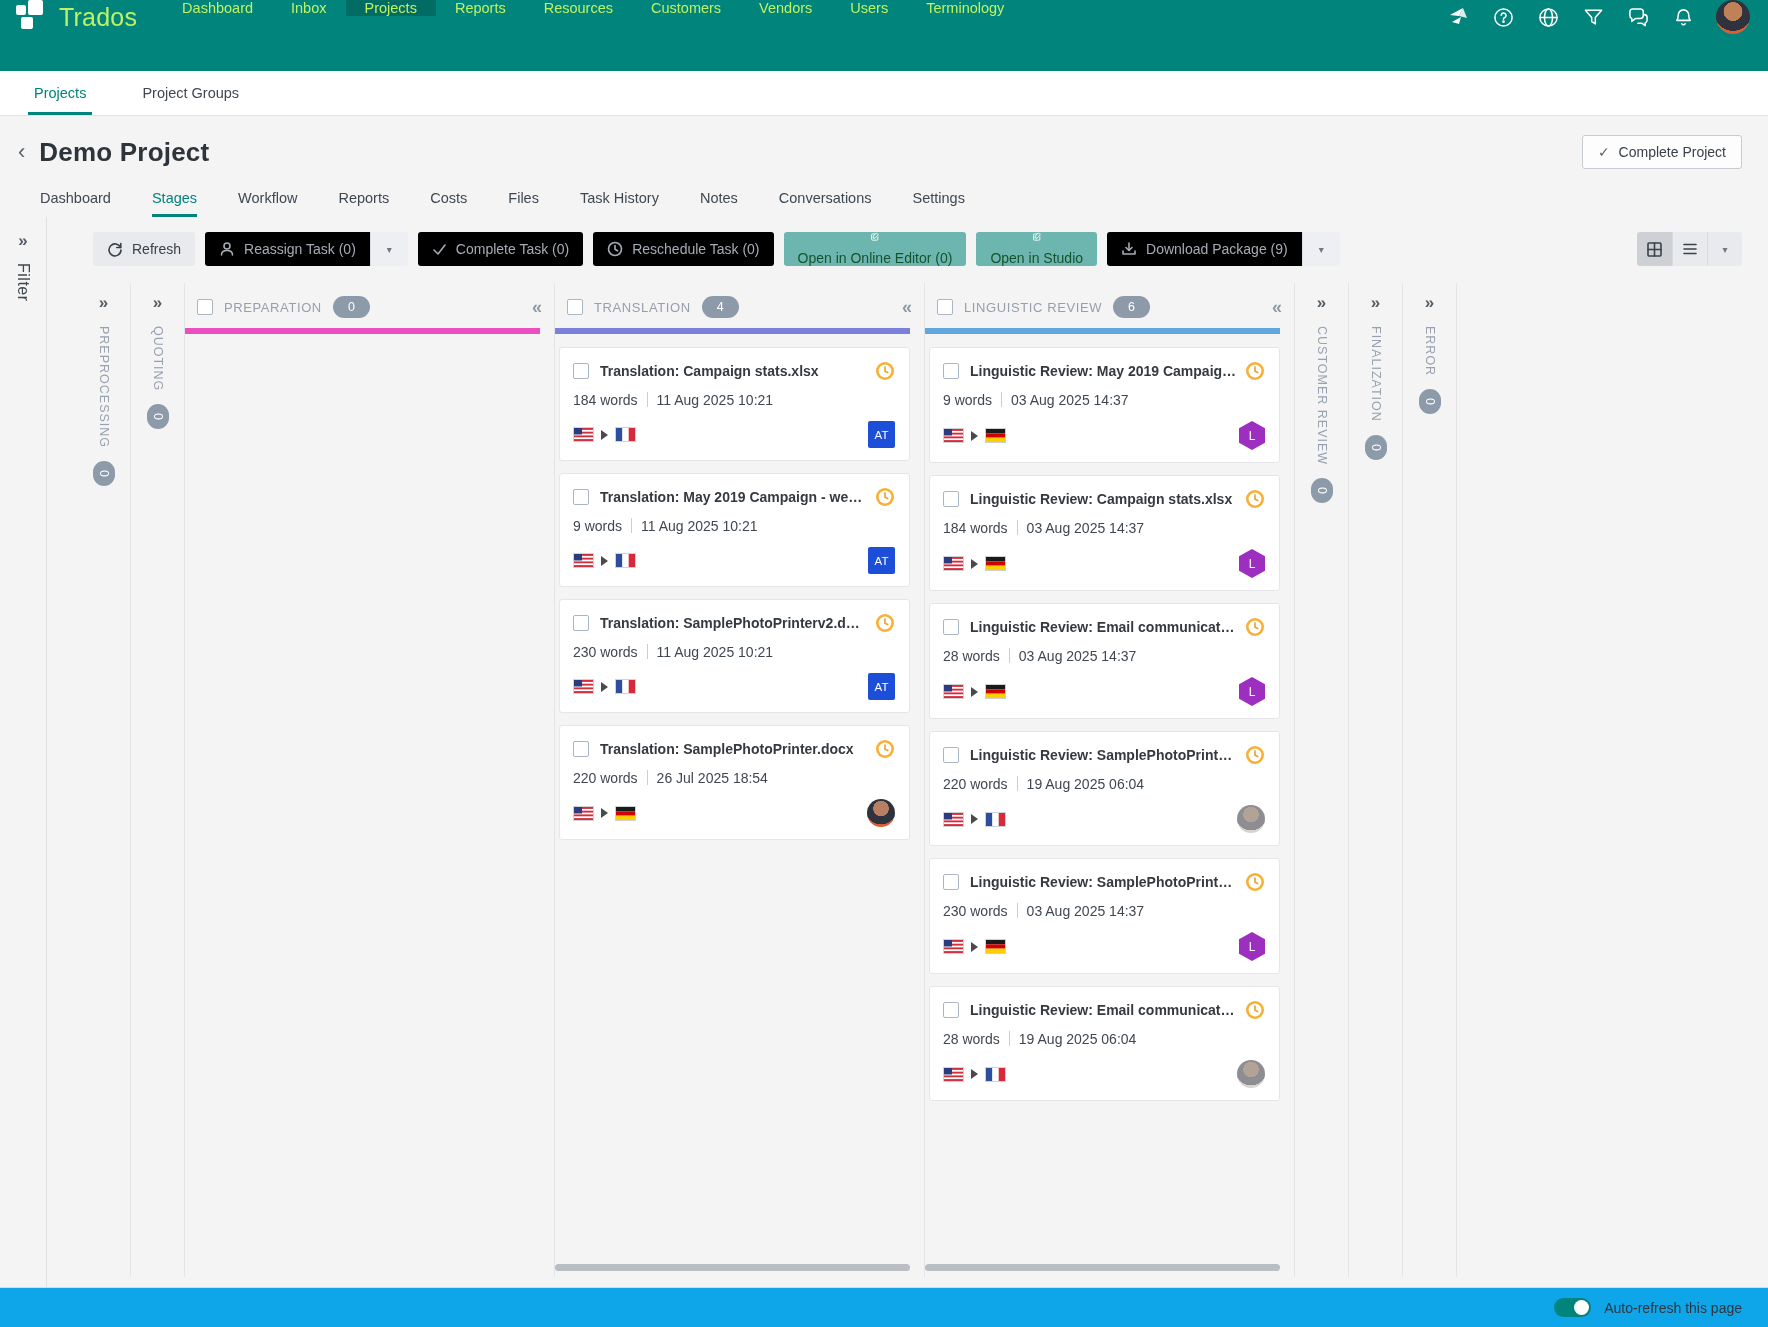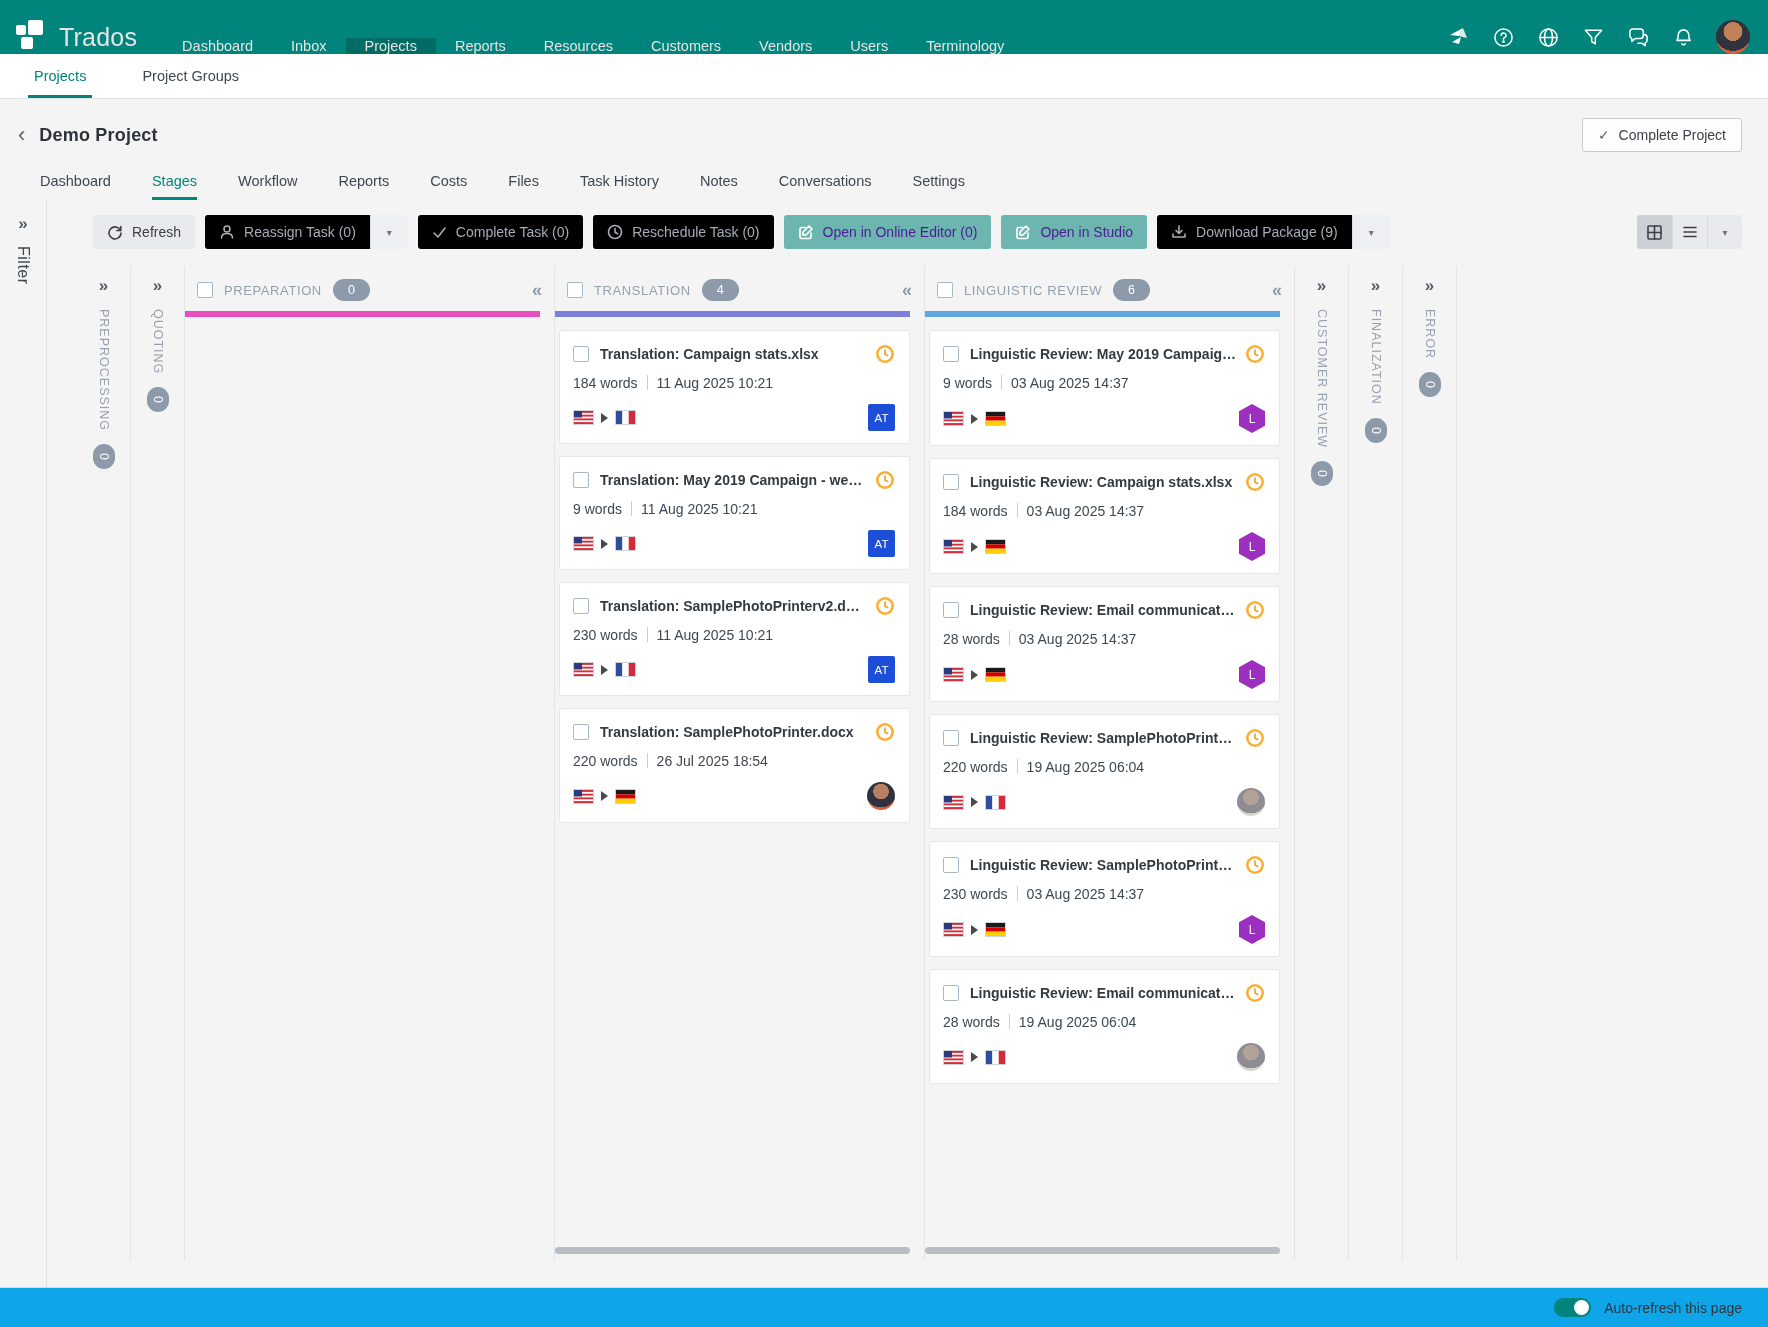--- a/index.html
+++ b/index.html
@@ -3,21 +3,21 @@
 <meta charset="utf-8">
 <style>
   * { box-sizing: border-box; margin: 0; padding: 0; }
   html,body { width:1768px; height:1327px; }
   body {
     font-family: "Liberation Sans", "DejaVu Sans", sans-serif;
     background:#f4f4f4; color:#3a4149; overflow:hidden;
     display:flex; flex-direction:column;
   }
   
-  .navbar { height:54px; background:#00847b; display:flex; align-items:flex-end; color:#e5e5e5; flex-shrink:0; }
+  .navbar { height:71px; background:#00847b; display:flex; align-items:flex-start; color:#bef264; flex-shrink:0; }
   .brand { display:flex; align-items:center; gap:9px; padding:0 26px 0 16px; }
   .brand-logo { width:34px; height:34px; position:relative; }
   .brand-logo span { position:absolute; background:#fff; border-radius:2px; }
   .logo-a { width:10px; height:10px; left:0; top:5px; }
   .logo-b { width:15px; height:15px; left:12px; top:0; }
   .logo-c { width:12px; height:12px; left:5px; top:17px; }
   .brand-name { font-size:25px; font-weight:400; letter-spacing:.2px; }
   .nav-items { display:flex; align-items:stretch; }
   .nav-item { display:flex; align-items:center; padding:0 19px; font-size:14.5px; cursor:pointer; }
   .nav-item.active { background:#026b63; }
@@ -25,41 +25,41 @@
   .nav-ic { width:24px; height:24px; display:flex; align-items:center; justify-content:center; cursor:pointer; }
   .avatar { width:34px; height:34px; border-radius:50%; cursor:pointer; border:0;
     background: radial-gradient(circle at 50% 34%, #c08058 33%, #30333e 34% 68%, #d65f38 69%); }
   
   .tabs-row { height:45px; background:#fff; border-bottom:1px solid #e2e2e2; display:flex; align-items:stretch; padding-left:28px; flex-shrink:0; }
   .tab { display:flex; align-items:center; padding:0 6px; margin-right:44px; font-size:14.5px; color:#3f4750; cursor:pointer; border-bottom:3px solid transparent; padding-top:3px; }
   .tab.active { color:#00847b; border-bottom-color:#00847b; }
   
   .proj-header { height:62px; display:flex; align-items:center; padding:10px 26px 0 18px; flex-shrink:0; }
   .back-chev { font-size:22px; color:#5a646e; cursor:pointer; margin-right:14px; line-height:1; }
-  .proj-title { font-size:18px; font-weight:700; color:#2e343b; letter-spacing:.2px; }
+  .proj-title { font-size:26px; font-weight:700; color:#2e343b; letter-spacing:.2px; }
   .btn-complete { margin-left:auto; height:34px; display:flex; align-items:center; gap:9px; background:#fdfdfd;
     border:1px solid #c6ccd2; border-radius:3px; padding:0 15px; font-size:14px; color:#3a4149; cursor:pointer; }
   .btn-complete .ck { font-size:14px; color:#5a646e; }
   
   .subtabs { height:39px; display:flex; align-items:stretch; padding-left:40px; flex-shrink:0; }
   .subtab { display:flex; align-items:center; margin-right:41px; font-size:14.5px; color:#3f4750; cursor:pointer; border-bottom:3px solid transparent; padding-top:3px; }
   .subtab.active { color:#00847b; border-bottom-color:#00847b; }
   
   .content { flex:1; display:flex; min-height:0; }
   .filter-rail { width:47px; border-right:1px solid #dfe2e5; display:flex; flex-direction:column; align-items:center; padding-top:14px; flex-shrink:0; }
   .chev-open { font-size:17px; color:#545d66; cursor:pointer; font-weight:700; }
   .filter-label { margin-top:12px; writing-mode:vertical-rl; font-size:16px; color:#3f4750; letter-spacing:.5px; }
   .board { flex:1; display:flex; flex-direction:column; min-width:0; }
   
   .toolbar { display:flex; align-items:center; gap:10px; margin:15px 26px 0 46px; }
   .tbtn { height:34px; display:flex; align-items:center; gap:9px; padding:0 14px; border:0; border-radius:3px;
     background:#e8eaed; font-size:14px; font-family:inherit; cursor:pointer; color:#3a4149; }
   .tbtn.disabled { background:#000000; color:#a6acb5; cursor:default; }
   .tbtn.disabled svg { stroke:#a6acb5; }
-  .tbtn.teal { background:#6db6af; color:#4c1d95; }
+  .tbtn.teal { background:#6db6af; color:#14532d;flex-direction:column; }
   .tbtn.teal svg { stroke:#fff; }
   .split { display:flex; align-items:stretch; border-radius:3px; overflow:hidden; }
   .split .tbtn { border-radius:0; }
   .split .arrow-seg { width:38px; display:flex; align-items:center; justify-content:center; background:#edeff2;
     border-left:1px solid #dcdfe3; cursor:pointer; color:#6f7781; font-size:10px; }
   .caret { font-size:10px; color:#6f7781; }
   .view-toggles { margin-left:auto; display:flex; border-radius:3px; overflow:hidden; }
   .vseg { width:35px; height:34px; display:flex; align-items:center; justify-content:center; background:#e8eaed; cursor:pointer; border-left:1px solid #d8dbdf; }
   .vseg:first-child { border-left:0; }
   .vseg.active { background:#cdd1d6; }

